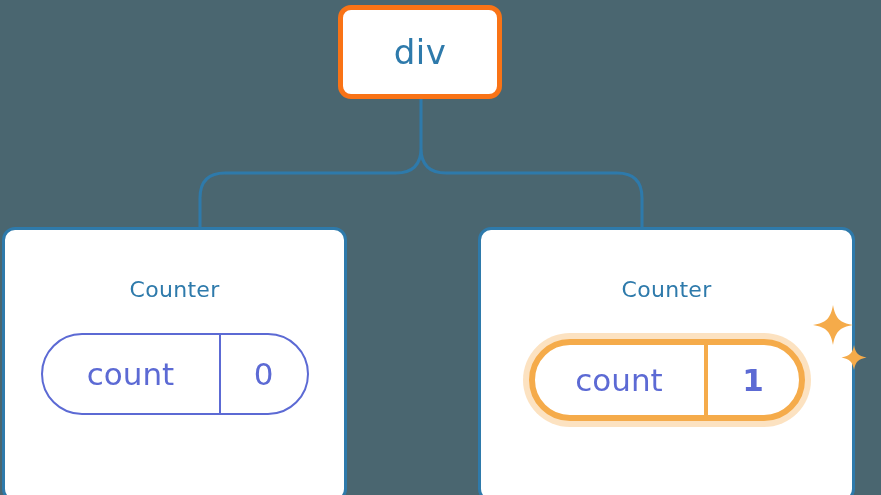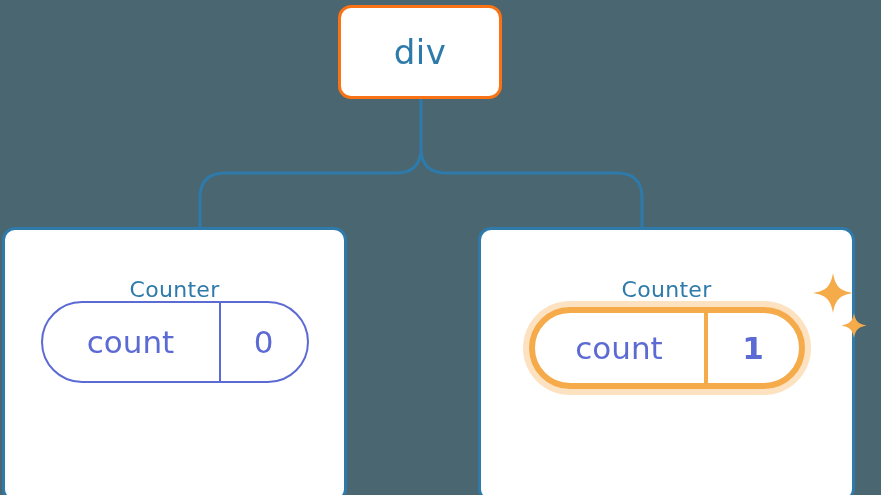--- a/index.html
+++ b/index.html
@@ -32,21 +32,21 @@
   }
 
   
   .node-root {
     position: absolute;
     left: 338px;
     top: 5px;
     width: 164px;
     height: 94px;
     background: #ffffff;
-    border: 3px solid #f97316;
+    border: 5px solid #f97316;
     border-radius: 13px;
     box-sizing: border-box;
     display: flex;
     align-items: center;
     justify-content: center;
   }
   .node-root-label {
     color: #2e7aab;
     font-size: 34px;
     line-height: 1;
@@ -80,20 +80,21 @@
     color: #2e7aab;
     font-size: 22px;
     line-height: 1;
     margin-top: 49px;
     letter-spacing: 0.3px;
   }
 
   
   .pill-wrap {
     position: relative;
+    margin-top: 32px;
     display: flex;
     align-items: center;
     justify-content: center;
   }
   .pill {
     display: flex;
     align-items: stretch;
     height: 82px;
     border-radius: 41px;
     box-sizing: border-box;

